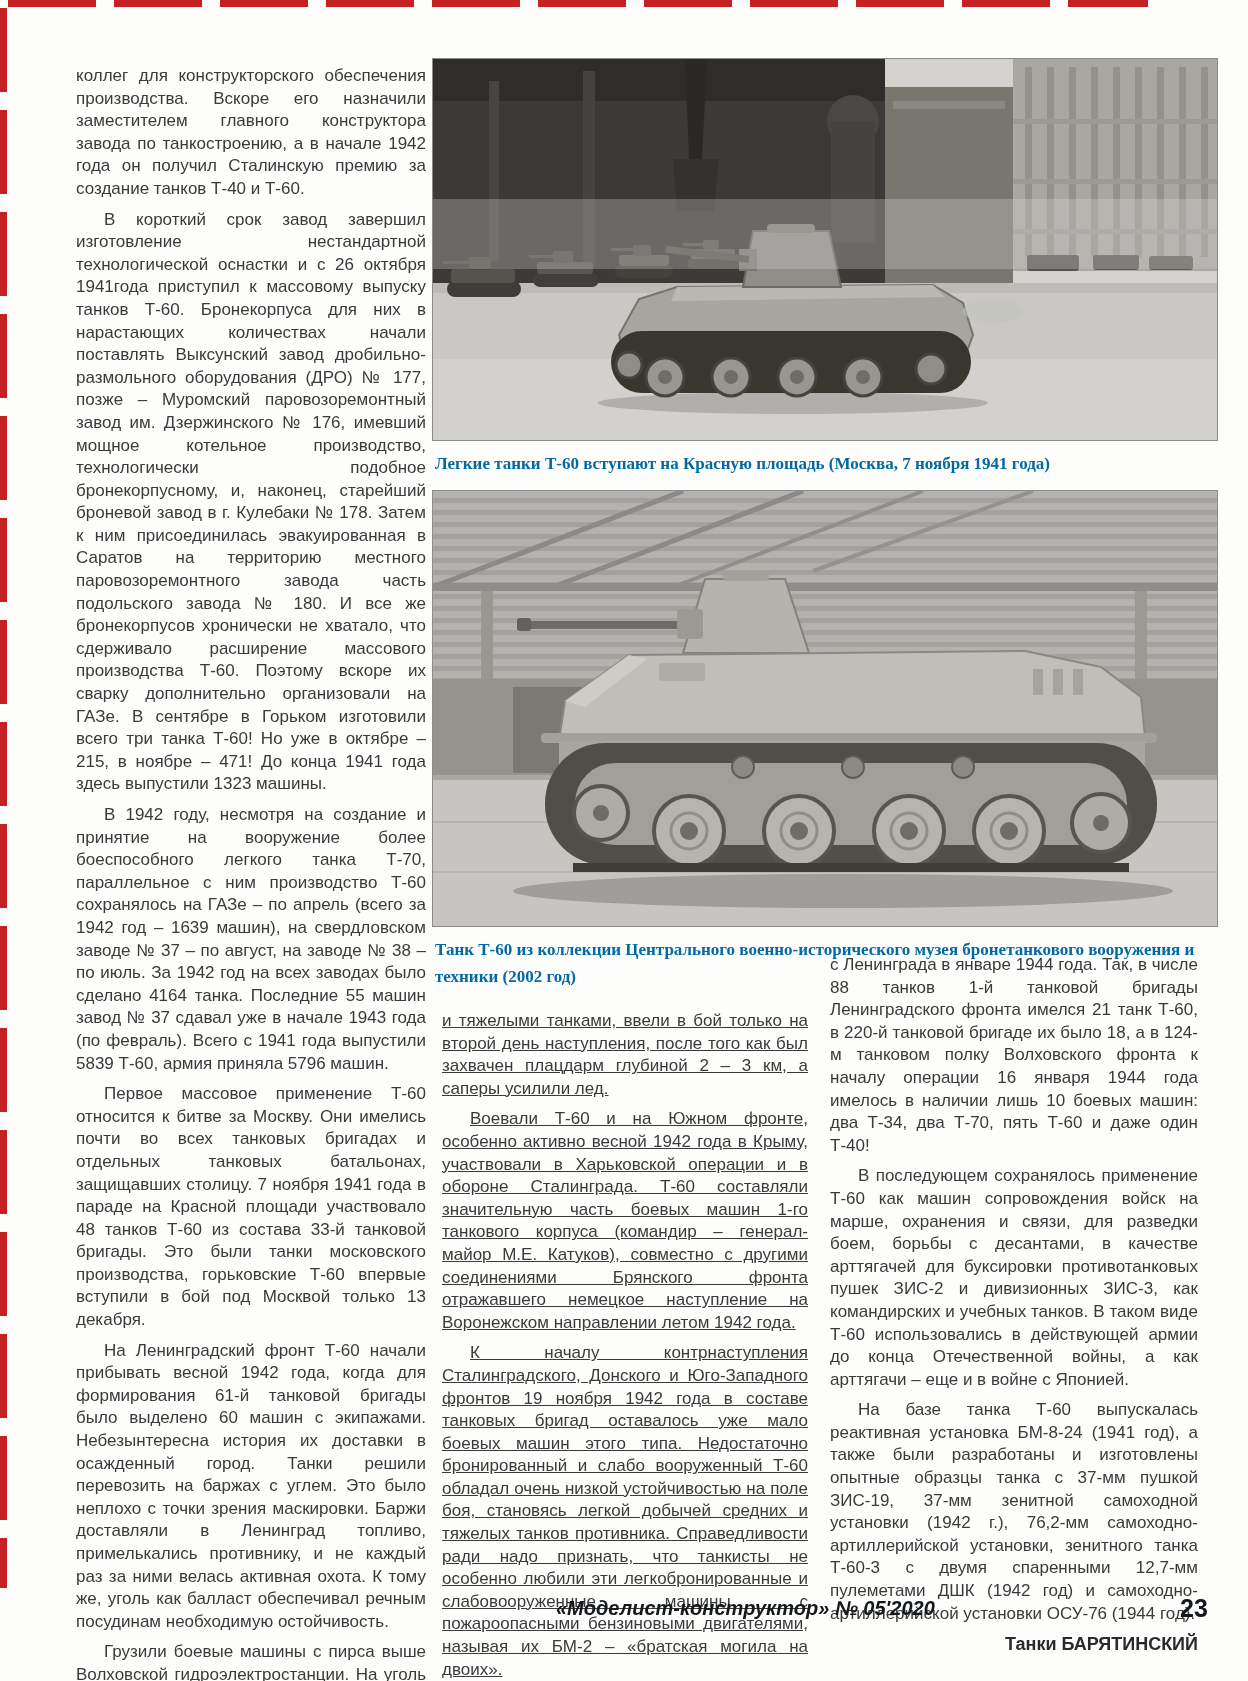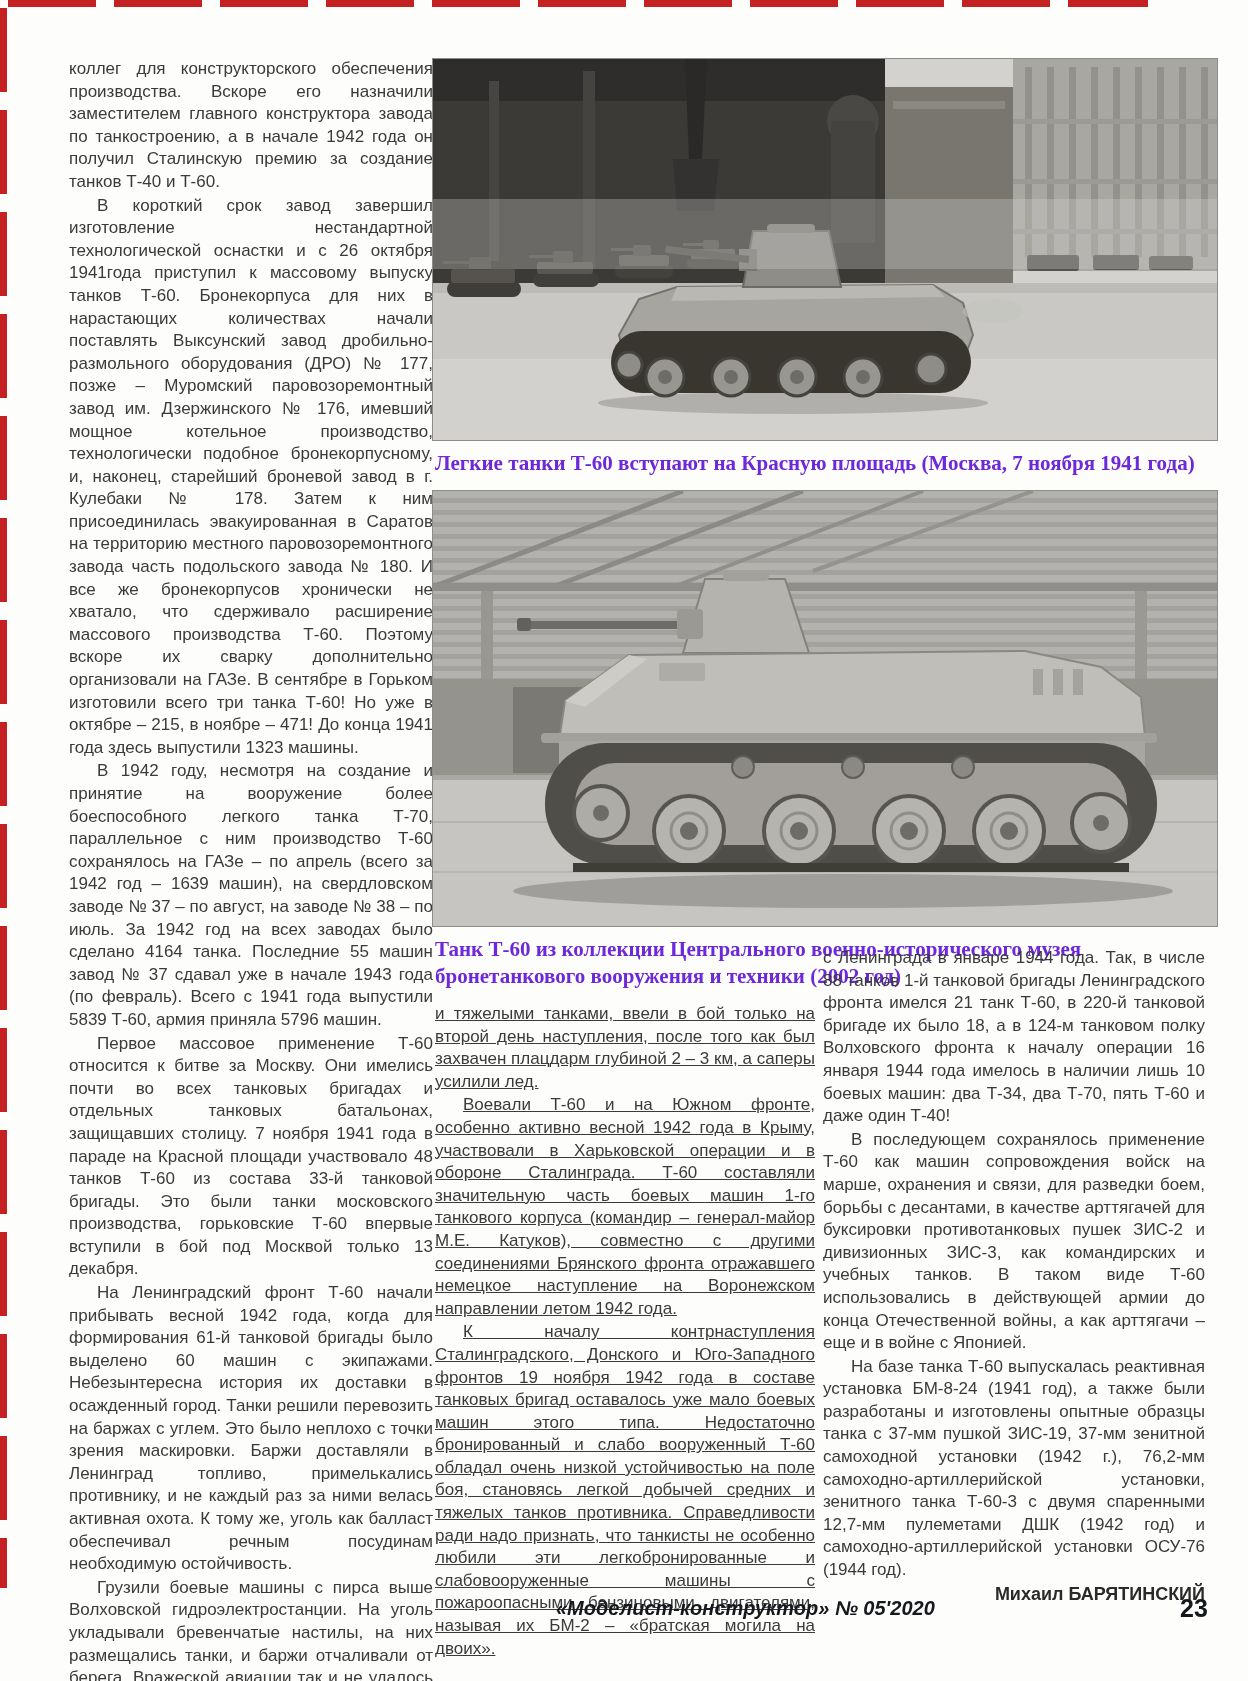--- a/index.html
+++ b/index.html
@@ -23,43 +23,43 @@
   }
 
   
   .col{
     position:absolute;
     color:#3a3a3a;
     font-size:17px;line-height:22.6px;
     text-align:justify;
     hyphens:auto;
   }
-  .col p{margin:1px;text-indent:28px;}
+  .col p{margin:8px;text-indent:28px;}
   .col p.cont{text-indent:0;}
   .col-left{left:68px;top:57px;width:366px;}
   .col-mid{left:434px;top:1002px;width:382px;text-decoration:underline;}
   .col-right{left:822px;top:946px;width:384px;}
 
   
   .photo{
     position:absolute;
     border:1px solid #8d8c89;
     background:#d5d4d1;
     overflow:hidden;
   }
   .photo svg{display:block;width:100%;height:100%;}
   .photo1{left:432px;top:58px;width:784px;height:381px;}
   .photo2{left:432px;top:490px;width:784px;height:435px;}
 
   .caption{
     position:absolute;
     font-family:"Liberation Serif","DejaVu Serif",serif;
     font-weight:bold;
-    font-size:21px;line-height:27px;
-    color:#6d28d9;
+    font-size:17px;line-height:27px;
+    color:#0369a1;
   }
   .caption1{left:435px;top:450px;width:782px;}
   .caption2{left:435px;top:936px;width:782px;}
 
   .byline{
     margin-top:18px;
     text-align:right;
     font-weight:bold;
     font-size:18px;
     color:#2a2a2a;
@@ -247,19 +247,19 @@
   <div class="col col-mid">
     <p class="cont">и тяжелыми танками, ввели в бой только на второй день наступления, после того как был захвачен плацдарм глубиной 2 – 3 км, а саперы усилили лед.</p>
     <p>Воевали Т-60 и на Южном фронте, особенно активно весной 1942 года в Крыму, участвовали в Харьковской операции и в обороне Сталинграда. Т-60 составляли значительную часть боевых машин 1-го танкового корпуса (командир – генерал-майор М.Е. Катуков), совместно с другими соединениями Брянского фронта отражавшего немецкое наступление на Воронежском направлении летом 1942 года.</p>
     <p>К началу контрнаступления Сталинградского, Донского и Юго-Западного фронтов 19 ноября 1942 года в составе танковых бригад оставалось уже мало боевых машин этого типа. Недостаточно бронированный и слабо вооруженный Т-60 обладал очень низкой устойчивостью на поле боя, становясь легкой добычей средних и тяжелых танков противника. Справедливости ради надо признать, что танкисты не особенно любили эти легкобронированные и слабовооруженные машины с пожароопасными бензиновыми двигателями, называя их БМ-2 – «братская могила на двоих».</p>
   </div>
 
   <div class="col col-right">
     <p class="cont">с Ленинграда в январе 1944 года. Так, в числе 88 танков 1-й танковой бригады Ленинградского фронта имелся 21 танк Т-60, в 220-й танковой бригаде их было 18, а в 124-м танковом полку Волховского фронта к началу операции 16 января 1944 года имелось в наличии лишь 10 боевых машин: два Т-34, два Т-70, пять Т-60 и даже один Т-40!</p>
     <p>В последующем сохранялось применение Т-60 как машин сопровождения войск на марше, охранения и связи, для разведки боем, борьбы с десантами, в качестве арттягачей для буксировки противотанковых пушек ЗИС-2 и дивизионных ЗИС-3, как командирских и учебных танков. В таком виде Т-60 использовались в действующей армии до конца Отечественной войны, а как арттягачи – еще и в войне с Японией.</p>
     <p>На базе танка Т-60 выпускалась реактивная установка БМ-8-24 (1941 год), а также были разработаны и изготовлены опытные образцы танка с 37-мм пушкой ЗИС-19, 37-мм зенитной самоходной установки (1942 г.), 76,2-мм самоходно-артиллерийской установки, зенитного танка Т-60-3 с двумя спаренными 12,7-мм пулеметами ДШК (1942 год) и самоходно-артиллерийской установки ОСУ-76 (1944 год).</p>
-    <p class="byline">Михаил БАРЯТИНСКИЙ</p>
+    <p class="byline">Танки БАРЯТИНСКИЙ</p>
   </div>
 
   <div class="footer-journal">«Моделист-конструктор» № 05'2020</div>
   <div class="footer-page">23</div>
 
 </div>
 
 </body></html>

